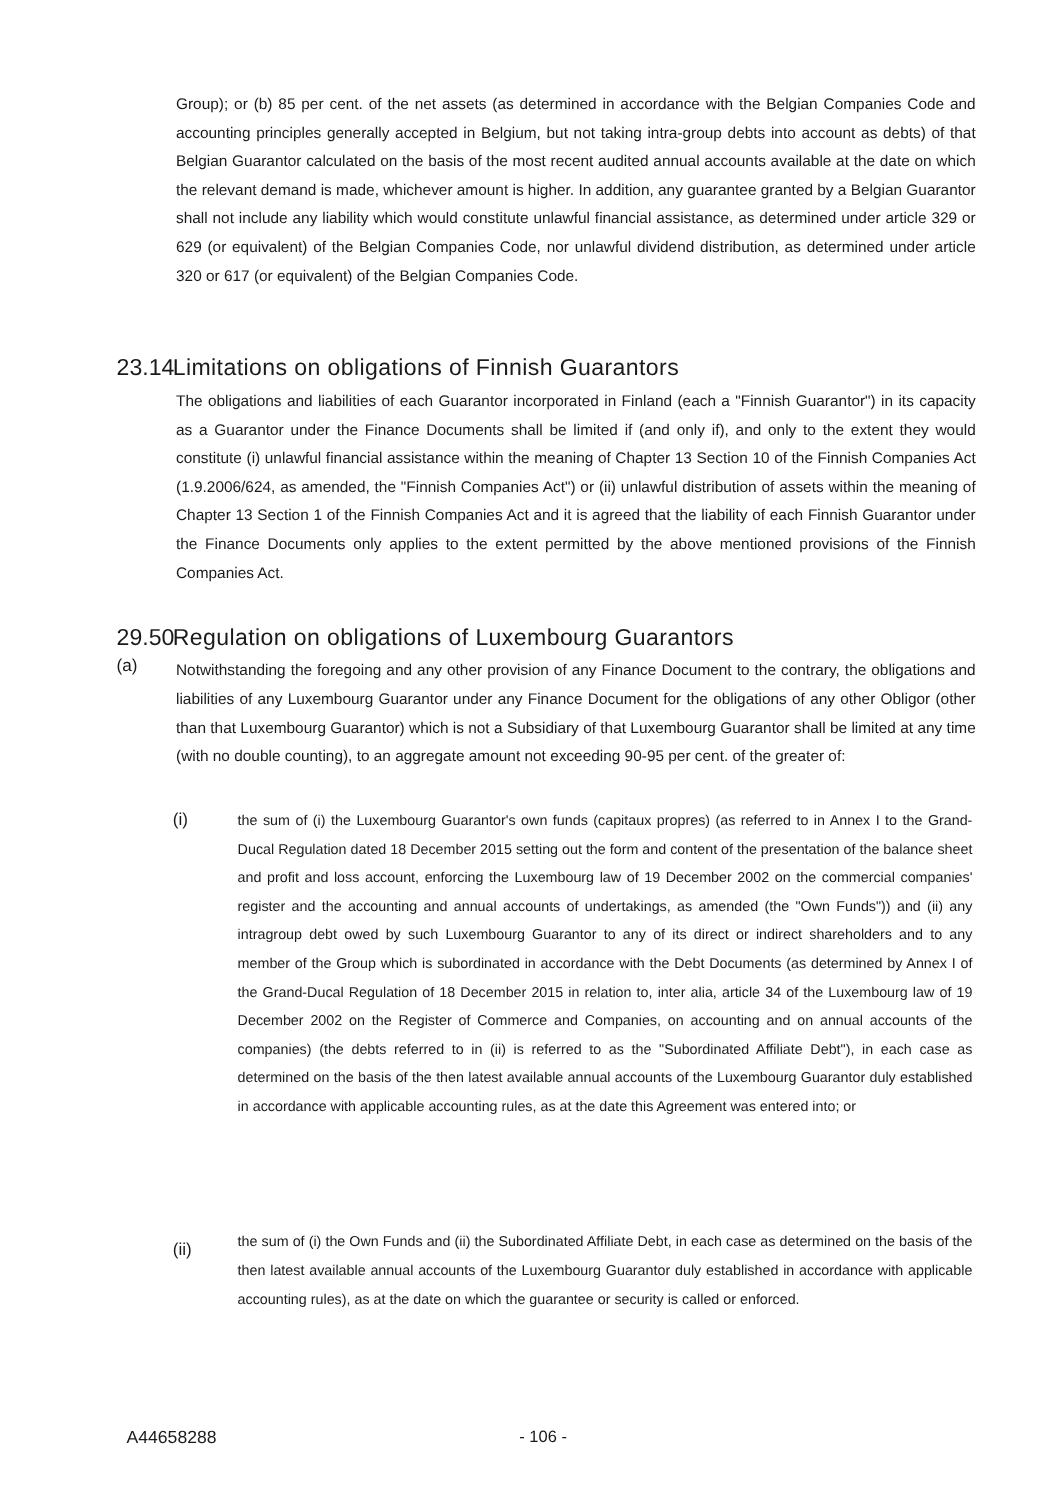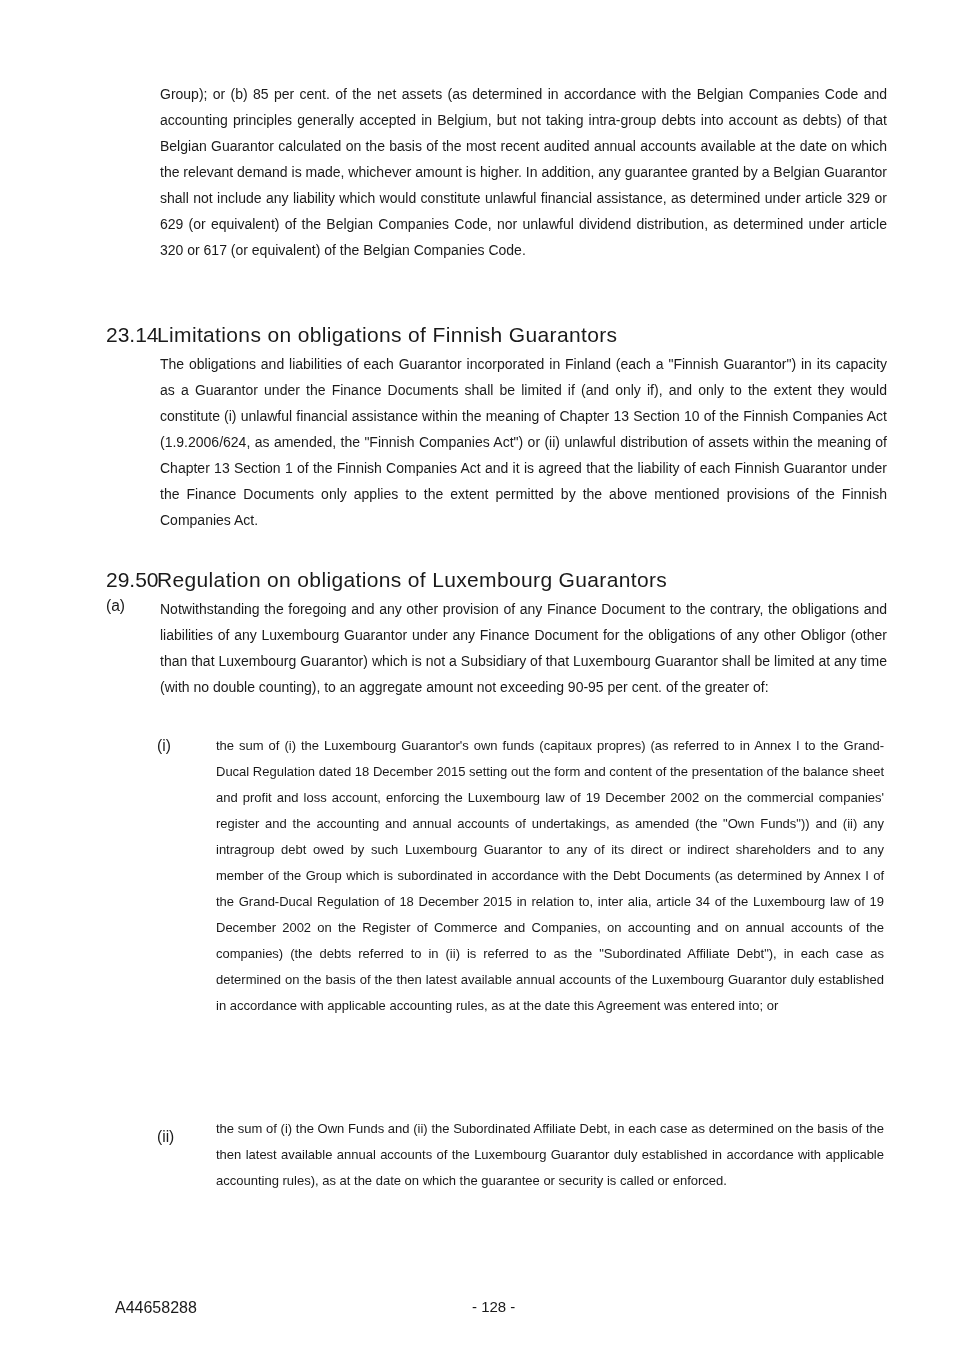--- a/index.html
+++ b/index.html
@@ -36,14 +36,14 @@
   <span class="label" style="left:106px; top:593px;">(a)</span>
   <p class="para" style="top:593px;">Notwithstanding the foregoing and any other provision of any Finance Document to the contrary, the obligations and liabilities of any Luxembourg Guarantor under any Finance Document for the obligations of any other Obligor (other than that Luxembourg Guarantor) which is not a Subsidiary of that Luxembourg Guarantor shall be limited at any time (with no double counting), to an aggregate amount not exceeding 90-95 per cent. of the greater of:</p>
 
   <span class="label" style="left:157px; top:733px;">(i)</span>
   <p class="sub" style="top:733px;">the sum of (i) the Luxembourg Guarantor's own funds (capitaux propres) (as referred to in Annex I to the Grand-Ducal Regulation dated 18 December 2015 setting out the form and content of the presentation of the balance sheet and profit and loss account, enforcing the Luxembourg law of 19 December 2002 on the commercial companies' register and the accounting and annual accounts of undertakings, as amended (the "Own Funds")) and (ii) any intragroup debt owed by such Luxembourg Guarantor to any of its direct or indirect shareholders and to any member of the Group which is subordinated in accordance with the Debt Documents (as determined by Annex I of the Grand-Ducal Regulation of 18 December 2015 in relation to, inter alia, article 34 of the Luxembourg law of 19 December 2002 on the Register of Commerce and Companies, on accounting and on annual accounts of the companies) (the debts referred to in (ii) is referred to as the "Subordinated Affiliate Debt"), in each case as determined on the basis of the then latest available annual accounts of the Luxembourg Guarantor duly established in accordance with applicable accounting rules, as at the date this Agreement was entered into; or</p>
 
   <span class="label" style="left:157px; top:1108px;margin-top:16px;">(ii)</span>
   <p class="sub" style="top:1116px;">the sum of (i) the Own Funds and (ii) the Subordinated Affiliate Debt, in each case as determined on the basis of the then latest available annual accounts of the Luxembourg Guarantor duly established in accordance with applicable accounting rules), as at the date on which the guarantee or security is called or enforced.</p>
 
   <div class="footer-ref">A44658288</div>
-  <div class="footer-page">- 128 -</div>
+  <div class="footer-page">- 106 -</div>
 </div>
 
 </body></html>

